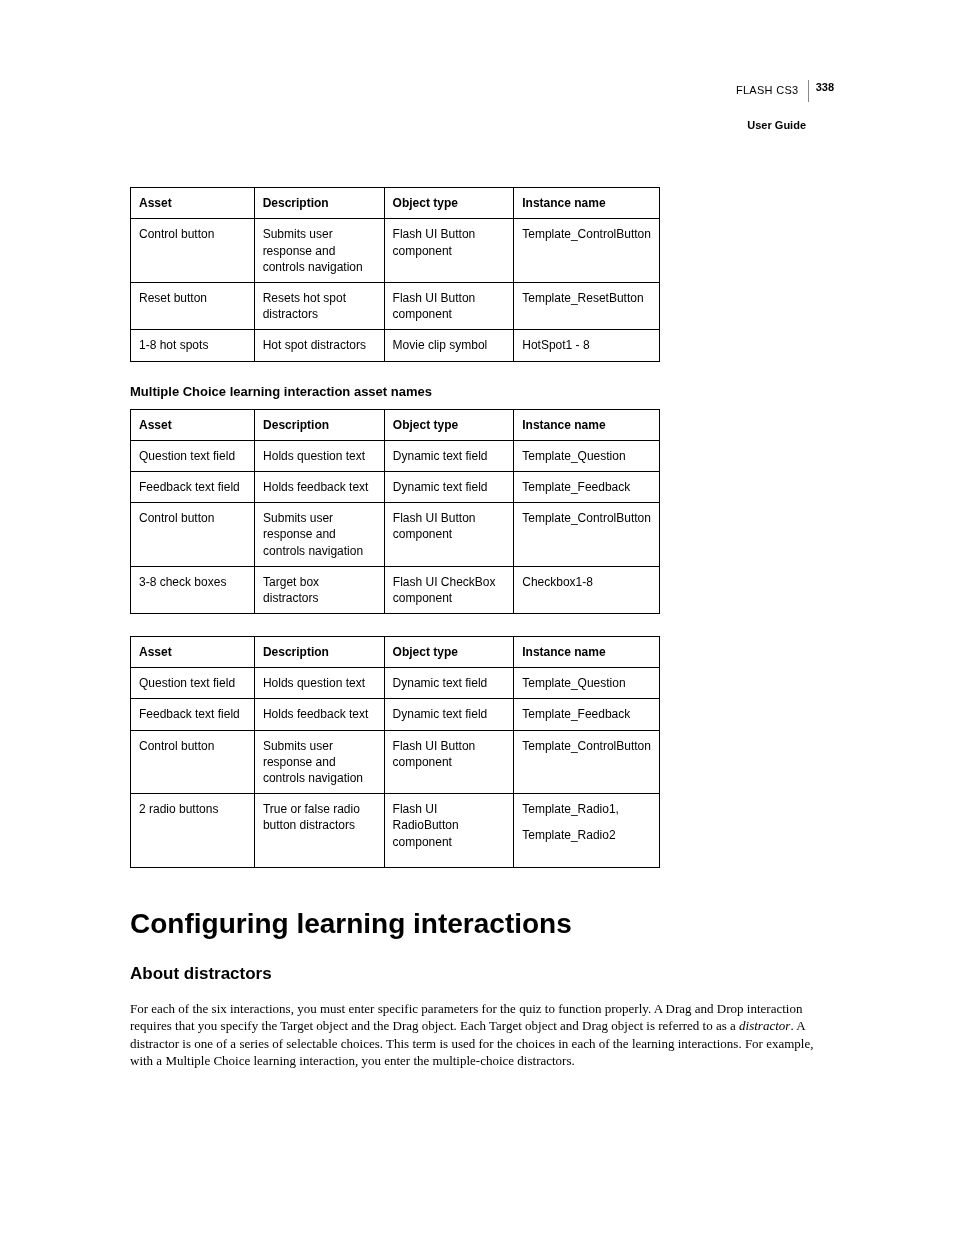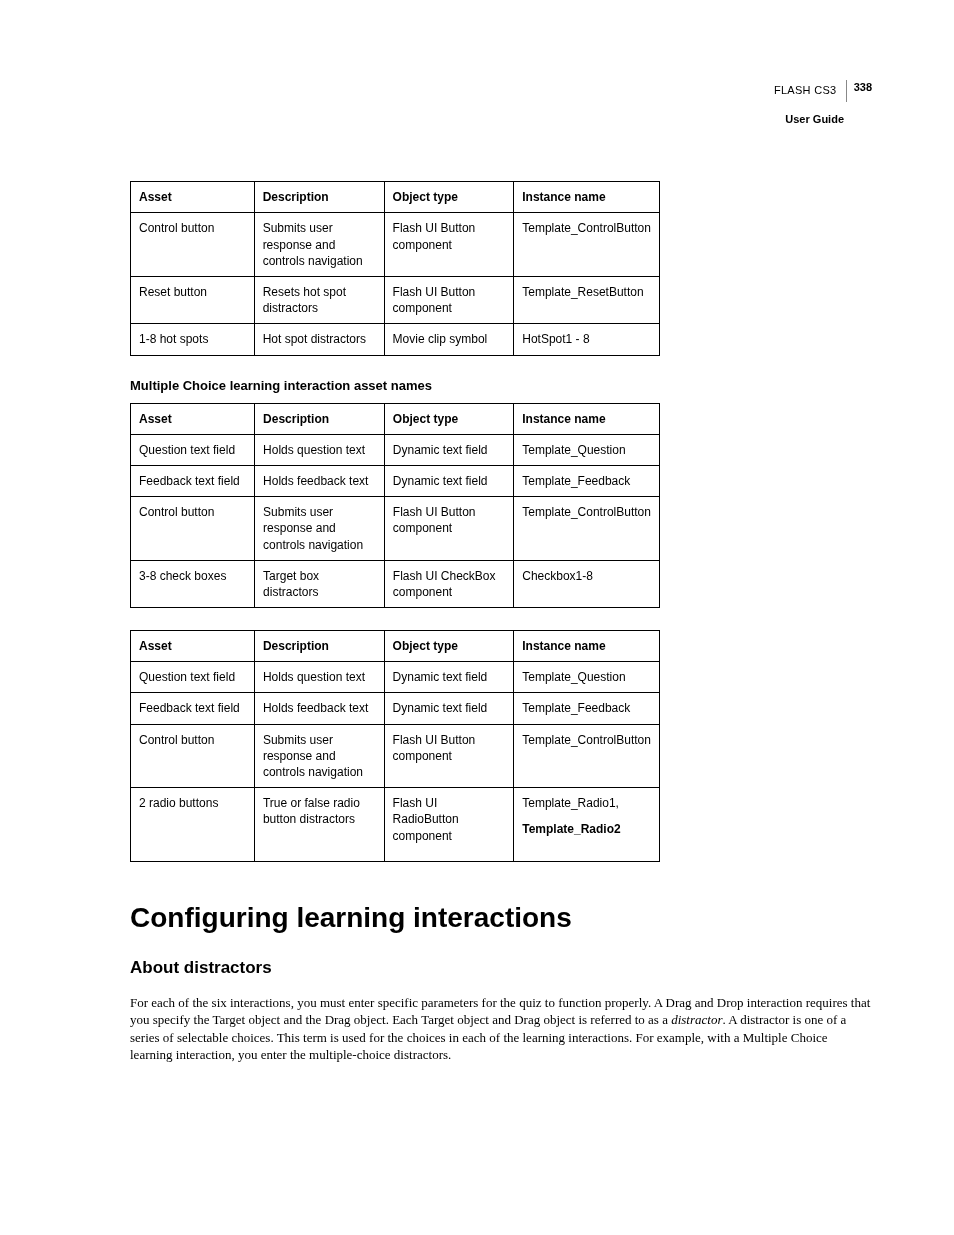--- a/index.html
+++ b/index.html
@@ -4,21 +4,21 @@
 <style>
   body {
     margin: 0;
     padding: 0;
     font-family: "Myriad Pro", "Segoe UI", Arial, sans-serif;
     color: #000;
     background: #fff;
     width: 954px;
   }
   .page {
-    padding: 80px 82px 60px 130px;
+    padding: 80px 120px 60px 130px;
     box-sizing: border-box;
   }
   .page-header {
     text-align: right;
     font-size: 11px;
     line-height: 1.3;
     margin-bottom: 55px;
   }
   .page-header .product {
     letter-spacing: 0.3px;
@@ -30,21 +30,21 @@
     height: 22px;
     vertical-align: middle;
   }
   .page-header .pgnum {
     font-weight: bold;
     vertical-align: top;
   }
   .page-header .guide {
     font-weight: bold;
     margin-right: 28px;
-    margin-top:10px;
+    margin-top:16px;
   }
 
   .tbl-wrap {
     width: 530px;
   }
   table.asset {
     border-collapse: collapse;
     width: 100%;
     font-size: 12px;
     line-height: 1.35;
@@ -64,21 +64,21 @@
   table.asset col.c3 { width: 25%; }
   table.asset col.c4 { width: 26%; }
 
   .subhead {
     font-weight: bold;
     font-size: 13px;
     margin: 18px 0 10px 0;
   }
 
   .instance-stack div { margin-bottom: 10px; }
-  .instance-stack div:last-child { margin-bottom: 16px; font-weight: bold; }
+  .instance-stack div:last-child { margin-bottom: 16px; }
 
   h1.section-title {
     font-size: 28px;
     font-weight: bold;
     margin: 40px 0 24px 0;
   }
   h2.topic-head {
     font-size: 17px;
     font-weight: bold;
     margin: 12px 0 6px 0;

